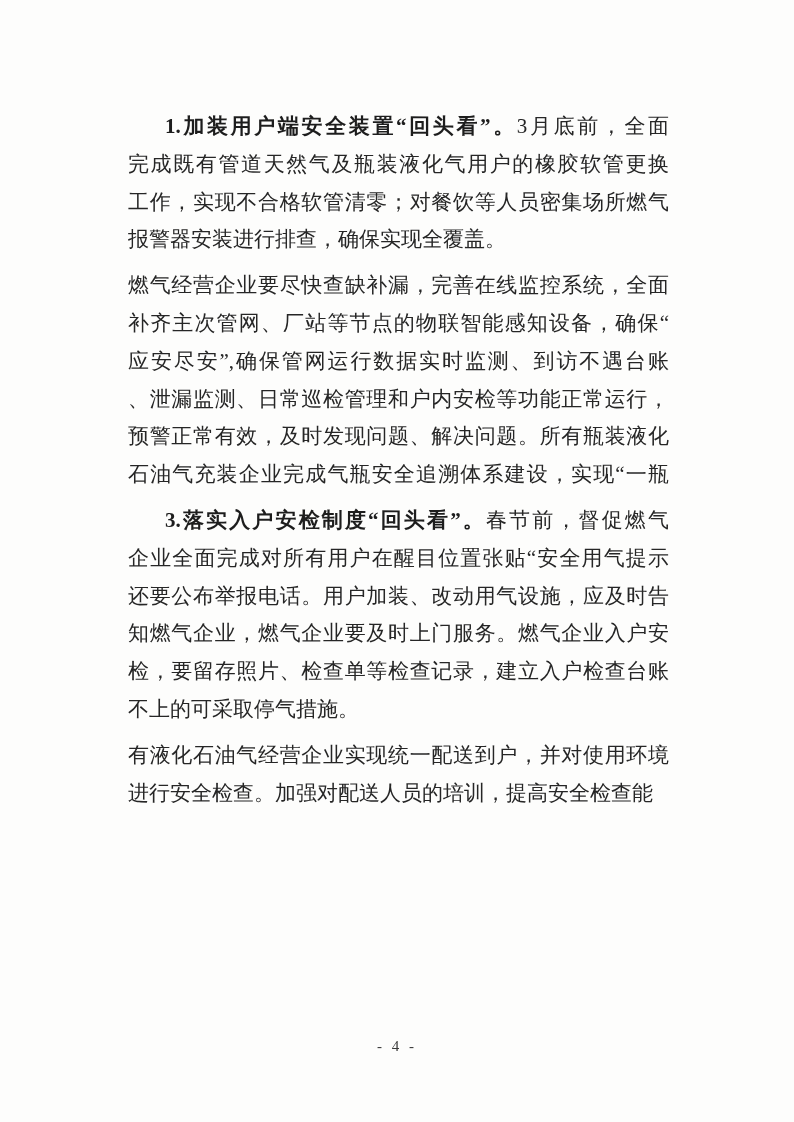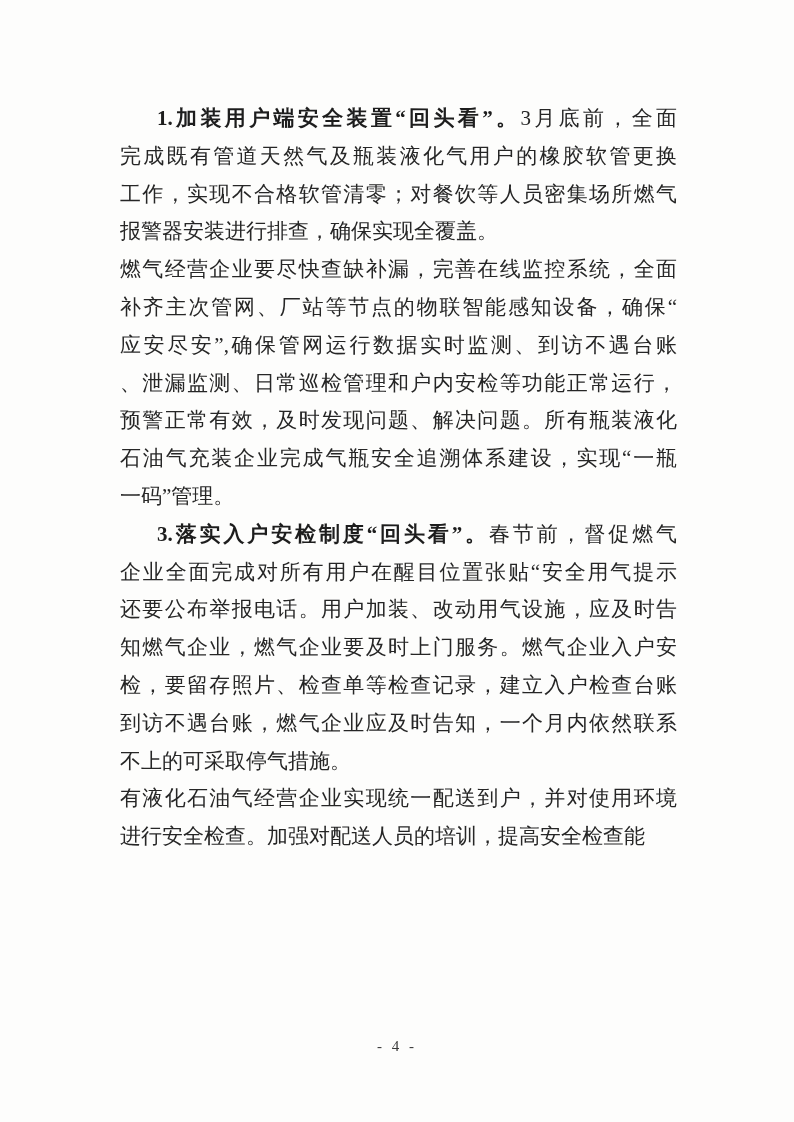--- a/index.html
+++ b/index.html
@@ -20,21 +20,21 @@
     inset: 0;
     background: #fdfdfc;
   }
   .content {
     position: absolute;
     left: 120px;
     top: 100px;
     width: 557px;
   }
   .para {
-    margin: 0;
+    margin: 8px;
     padding: 0;
   }
   .line {
     height: 37.8px;
     line-height: 37.8px;
     font-size: 21px;
     text-align: justify;
     text-align-last: justify;
     overflow: hidden;
     color: #262626;
@@ -71,29 +71,27 @@
         <div class="line">工作，实现不合格软管清零；对餐饮等人员密集场所燃气</div>
         <div class="line last">报警器安装进行排查，确保实现全覆盖。</div>
       </div>
       <div class="para">
         <div class="line">燃气经营企业要尽快查缺补漏，完善在线监控系统，全面</div>
         <div class="line">补齐主次管网、厂站等节点的物联智能感知设备，确保“</div>
         <div class="line">应安尽安”,确保管网运行数据实时监测、到访不遇台账</div>
         <div class="line">、泄漏监测、日常巡检管理和户内安检等功能正常运行，</div>
         <div class="line">预警正常有效，及时发现问题、解决问题。所有瓶装液化</div>
         <div class="line">石油气充装企业完成气瓶安全追溯体系建设，实现“一瓶</div>
-        <div class="line last">一码”管理。</div>
       </div>
       <div class="para">
         <div class="line first"><b>3.落实入户安检制度“回头看”。</b>春节前，督促燃气</div>
         <div class="line">企业全面完成对所有用户在醒目位置张贴“安全用气提示</div>
         <div class="line">还要公布举报电话。用户加装、改动用气设施，应及时告</div>
         <div class="line">知燃气企业，燃气企业要及时上门服务。燃气企业入户安</div>
         <div class="line">检，要留存照片、检查单等检查记录，建立入户检查台账</div>
-        <div class="line">到访不遇台账，燃气企业应及时告知，一个月内依然联系</div>
         <div class="line last">不上的可采取停气措施。</div>
       </div>
       <div class="para">
         <div class="line">有液化石油气经营企业实现统一配送到户，并对使用环境</div>
         <div class="line last">进行安全检查。加强对配送人员的培训，提高安全检查能</div>
       </div>
     </div>
   <div class="footer">- 4 -</div>
 </div>
 

